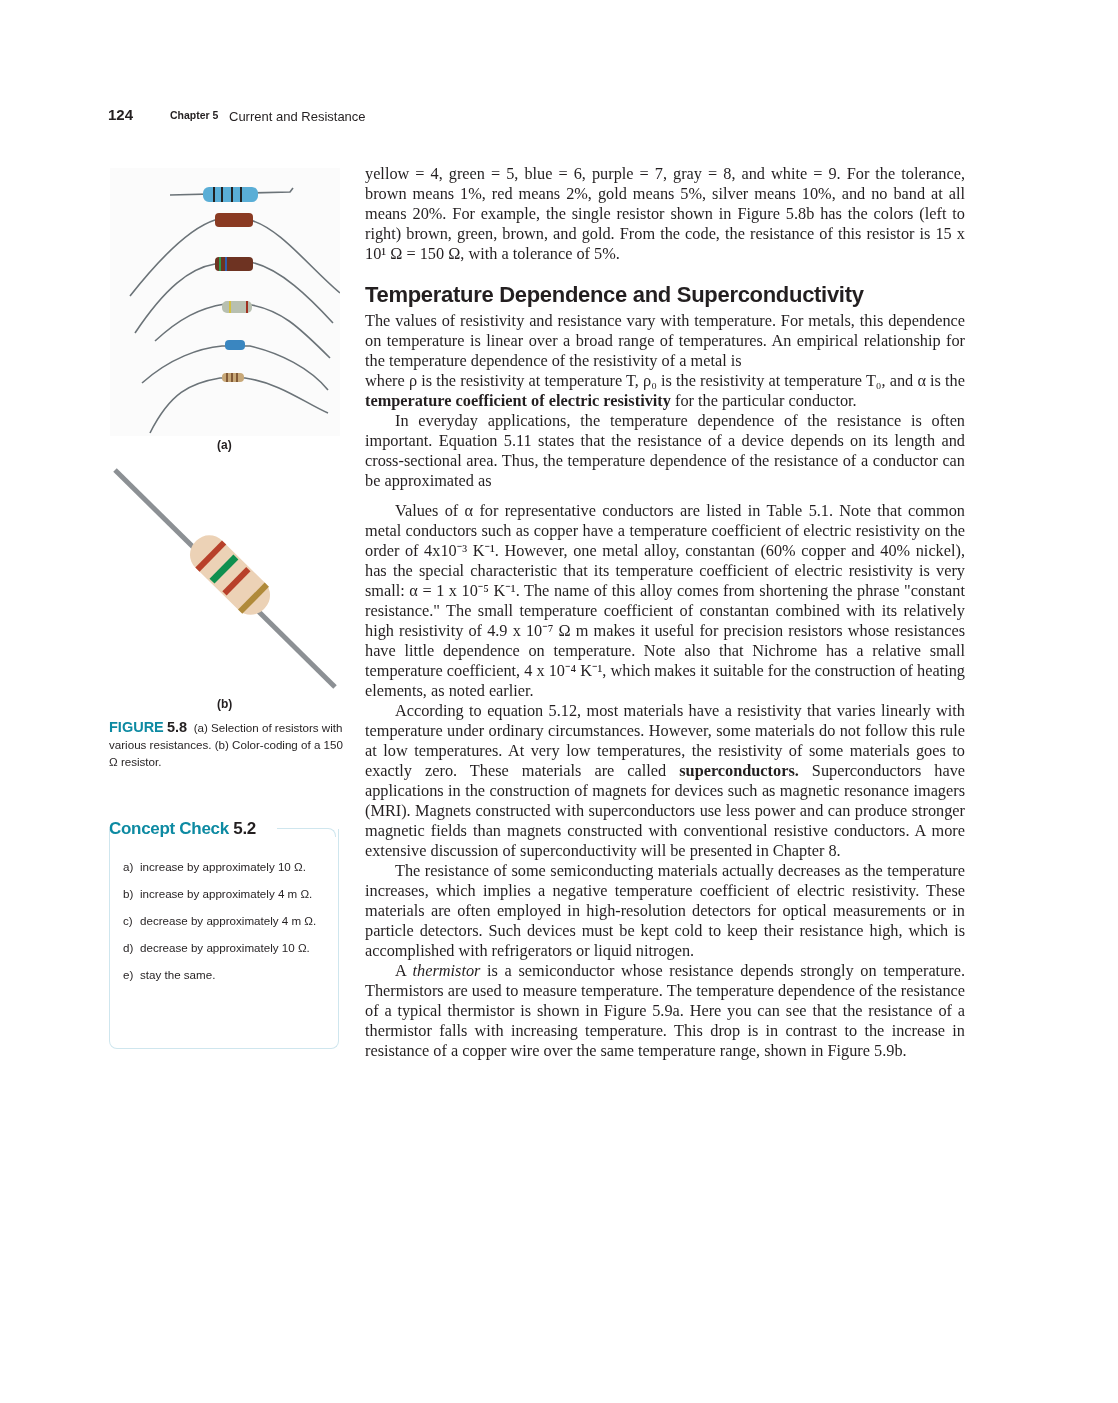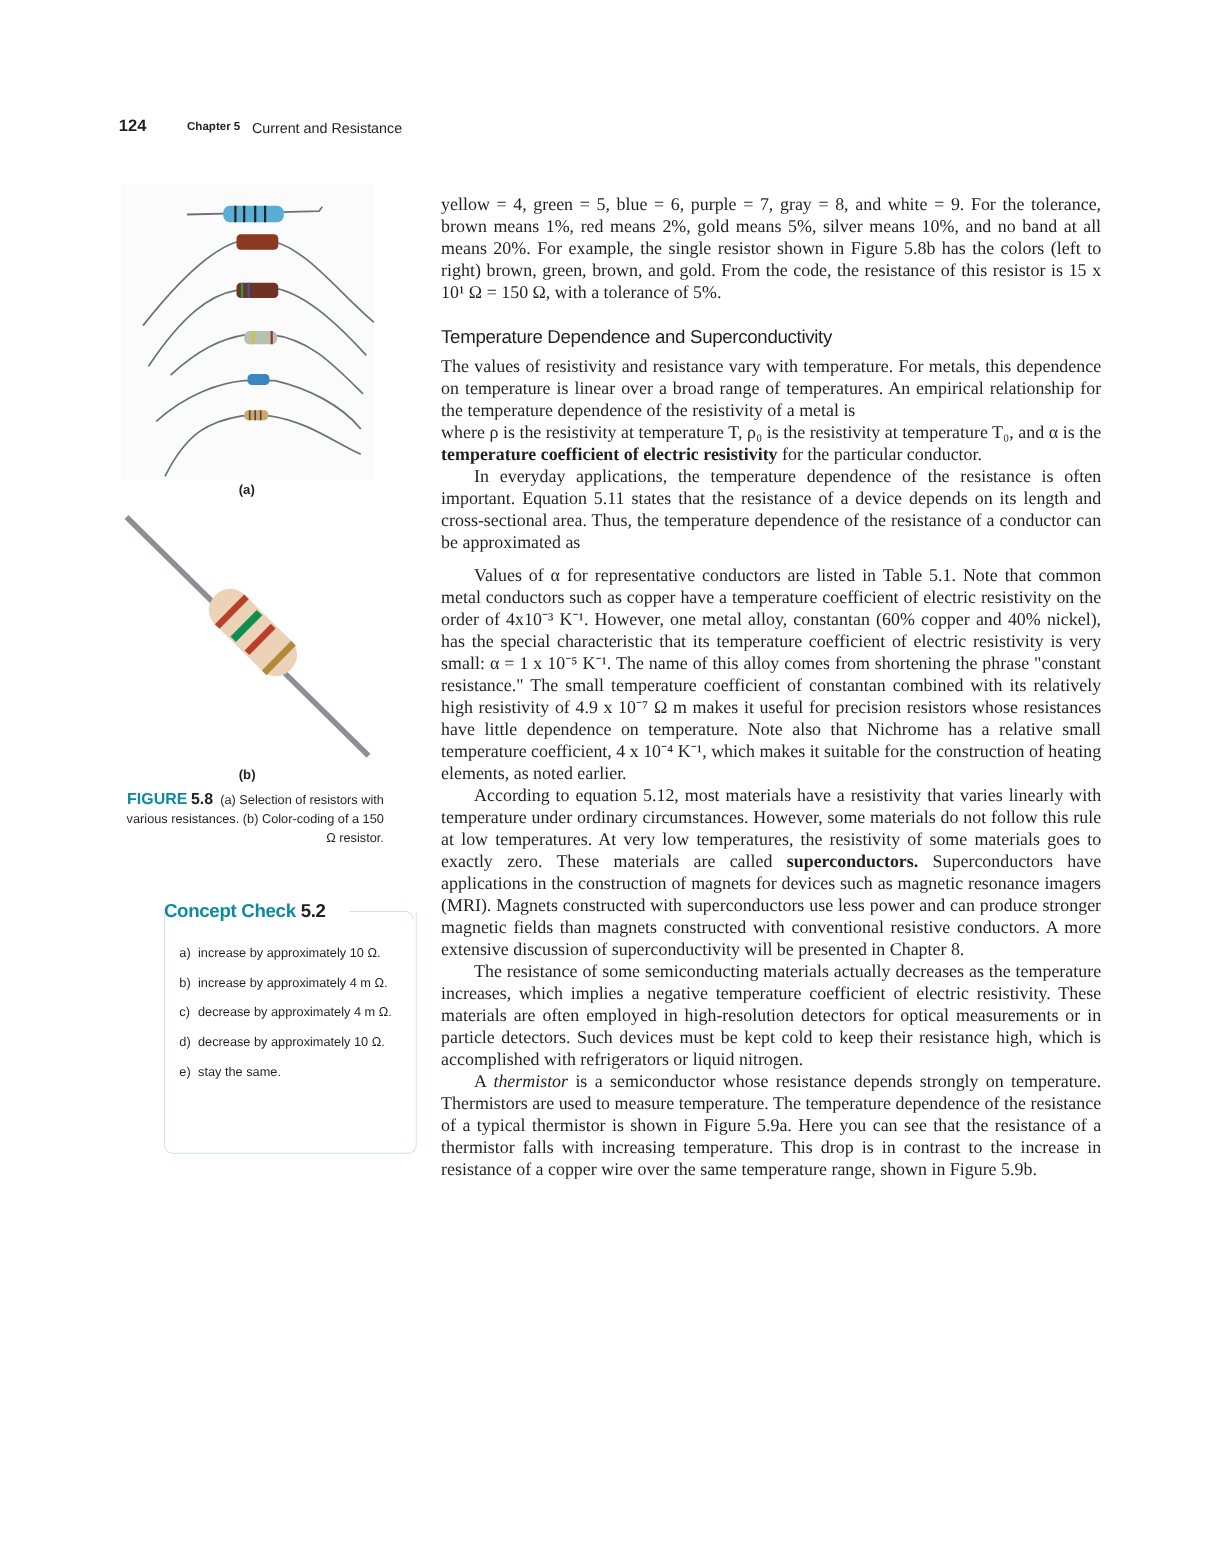--- a/index.html
+++ b/index.html
@@ -2,40 +2,40 @@
 <html><head>
 <meta charset="utf-8">
 <style>
   html, body { margin:0; padding:0; background:#ffffff; }
   body { width:1118px; height:1403px; position:relative; overflow:hidden; color:#231f20; }
   .hdr { position:absolute; top:106px; left:108px; font-family:"Liberation Sans", sans-serif; }
   .hdr .pg { font-weight:bold; font-size:15px; position:absolute; left:0; top:0; }
   .hdr .ch { font-weight:bold; font-size:10.5px; position:absolute; left:62px; top:3px; white-space:nowrap; }
   .hdr .ct { font-size:13px; position:absolute; left:121px; top:3px; white-space:nowrap; }
 
-  .main { position:absolute; left:365px; top:176px; width:600px; font-family:"Liberation Serif", serif; font-size:16.3px; line-height:20px; text-align:justify;margin-left:36px; }
+  .main { position:absolute; left:365px; top:164px; width:600px; font-family:"Liberation Serif", serif; font-size:16.3px; line-height:20px; text-align:justify; }
   .main p { margin:0; }
   .main p.ind { text-indent:30px; }
-  .main .h2 { font-family:"Liberation Sans", sans-serif; font-weight:normal; font-size:17px; margin:21px 0 6px 0; letter-spacing:-0.3px; }
+  .main .h2 { font-family:"Liberation Sans", sans-serif; font-weight:bold; font-size:22px; margin:21px 0 6px 0; letter-spacing:-0.3px; }
   .eq { position:relative; height:22px; margin:11px 0 9px 0; font-style:italic; }
   .eq .body { position:absolute; left:0; right:0; text-align:center; }
   .eq .num { position:absolute; right:0; top:0; font-style:normal; }
   sub, sup { font-size:10px; line-height:0; }
   b { font-weight:bold; }
   .gap { height:10px; }
 
   .fig-a { position:absolute; left:110px; top:168px; width:230px; height:268px; background:#fbfbfb; }
   .lbl { position:absolute; font-family:"Liberation Sans", sans-serif; font-weight:bold; font-size:12px; }
   .fig-b { position:absolute; left:110px; top:465px; width:230px; height:225px; background:#ffffff; }
 
-  .caption { position:absolute; left:109px; top:719px; width:240px; font-family:"Liberation Sans", sans-serif; font-size:11.6px; line-height:17px; color:#231f20;text-align:right; }
+  .caption { position:absolute; left:109px; top:719px; width:240px; font-family:"Liberation Sans", sans-serif; font-size:11.6px; line-height:17px; color:#231f20; }
   .caption .fl { color:#0d8aa2; font-weight:bold; font-size:14.5px; }
   .caption .fn { color:#231f20; font-weight:bold; font-size:14.5px; }
 
-  .cc { position:absolute; left:109px; top:819px; width:250px; height:231px;margin-left:40px; }
+  .cc { position:absolute; left:109px; top:819px; width:250px; height:231px; }
   .cc-title { position:absolute; left:0; top:0; font-family:"Liberation Sans", sans-serif; font-weight:bold; font-size:17px; white-space:nowrap; letter-spacing:-0.3px; }
   .cc-title .t1 { color:#0d8aa2; }
   .cc-title .t2 { color:#231f20; }
   .cc-box { position:absolute; left:0; top:10px; width:228px; height:219px; border:1.5px solid #cfe6ee; border-top:none; border-radius:0 0 8px 8px; }
   .cc-topline { position:absolute; left:168px; top:9px; width:58px; height:8px; border-top:1.5px solid #cfe6ee; border-right:1.5px solid #cfe6ee; border-radius:0 8px 0 0; }
   .cc-body { position:absolute; left:14px; top:30px; width:210px; font-family:"Liberation Sans", sans-serif; font-size:11.6px; line-height:18px; }
   .cc-body .opt { margin-top:9px; }
   .cc-body .opt span.k { display:inline-block; width:17px; }
 </style>
 </head>

